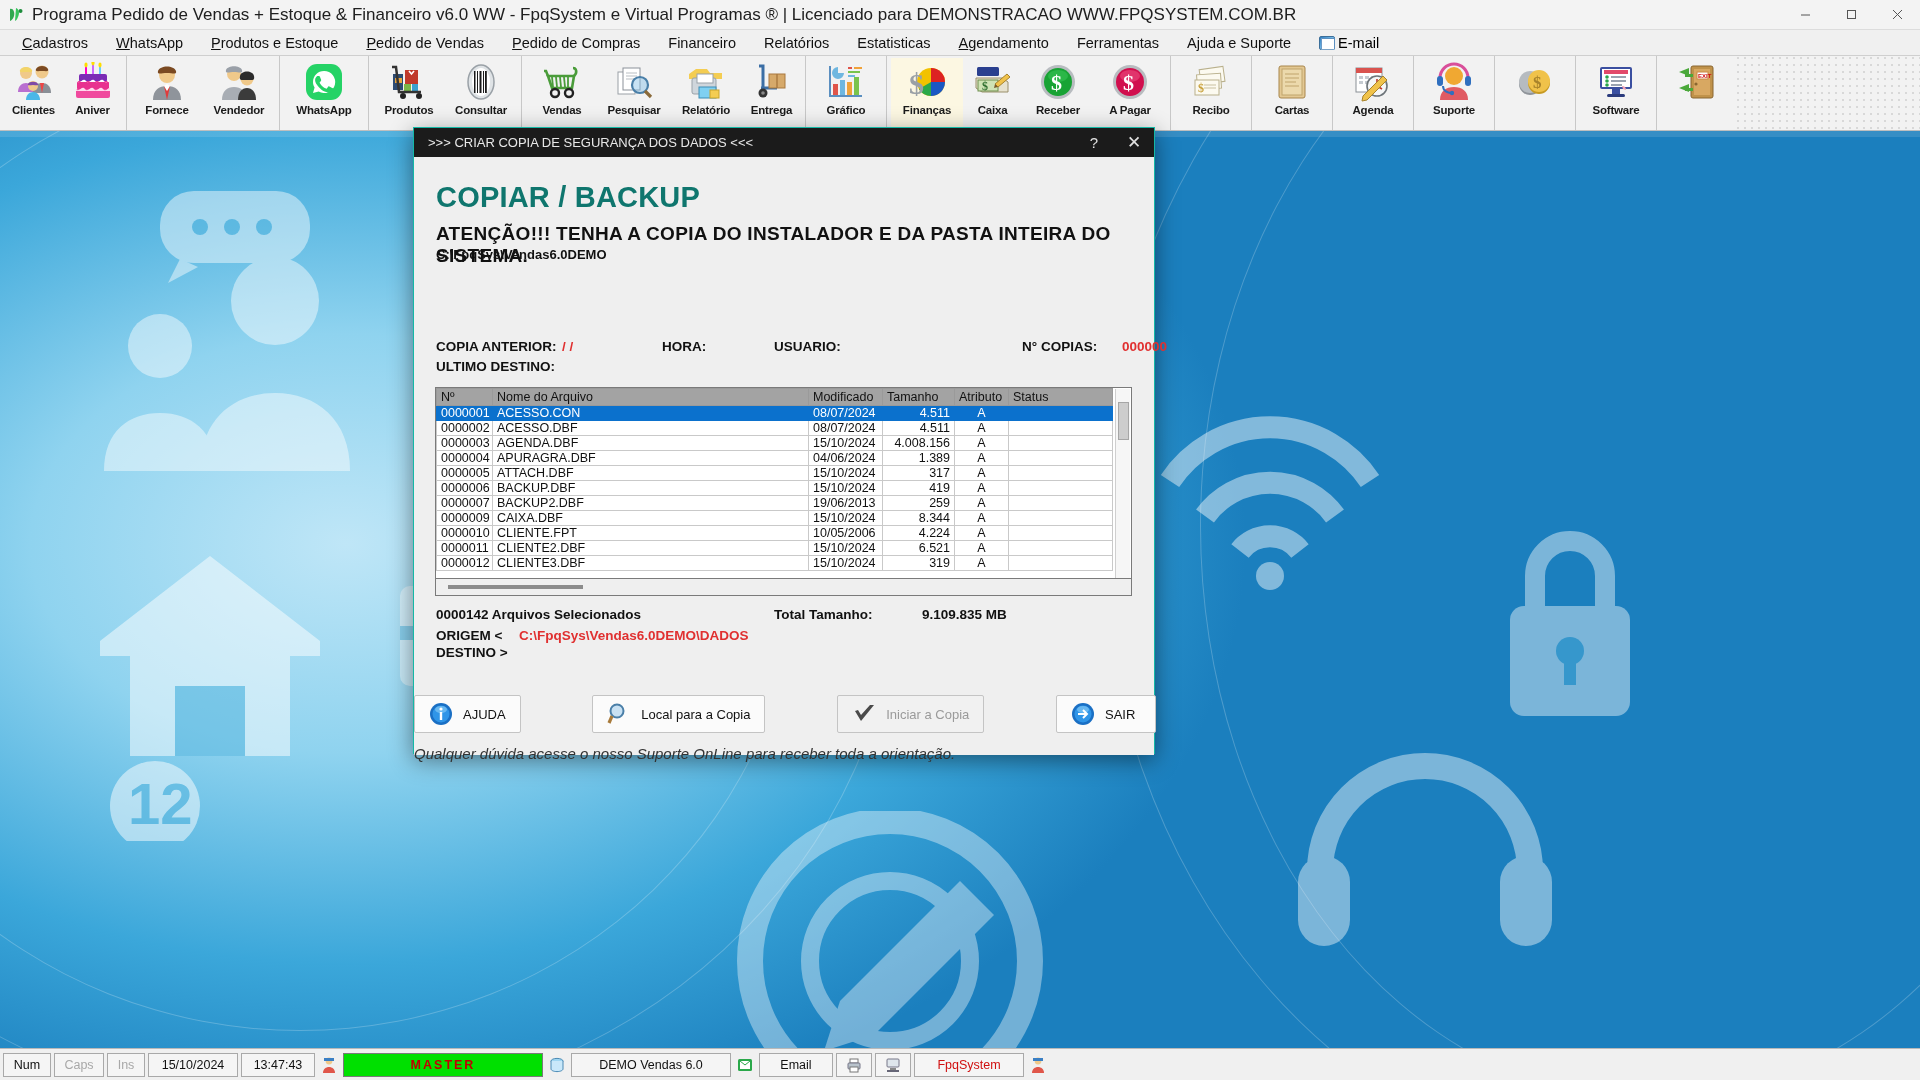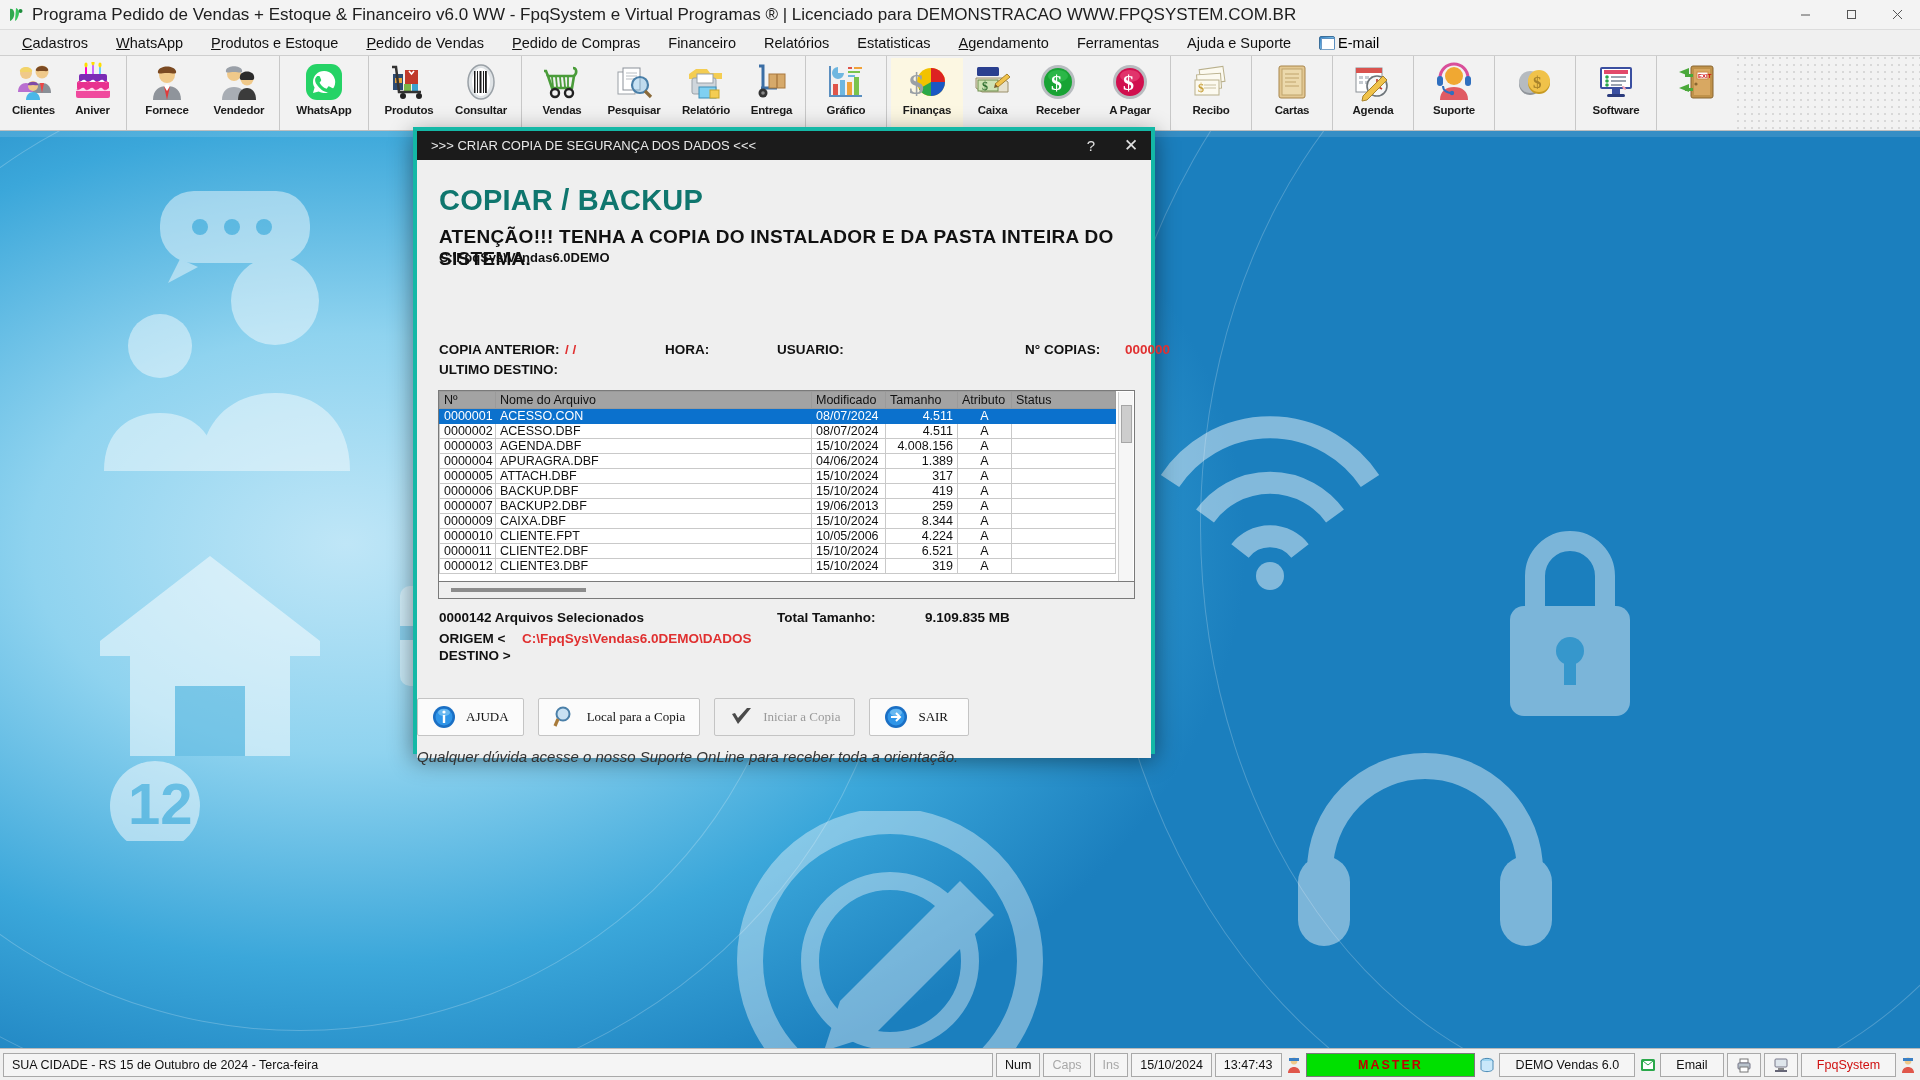--- a/index.html
+++ b/index.html
@@ -84,21 +84,21 @@
     background:rgba(20,110,170,0.55);
   }
   .deskbar2{
     position:absolute; left:0; top:0; width:1920px; height:6px;
     background:rgba(255,255,255,0.12);
   }
 
   
   .modal{
     position:absolute; left:413px; top:127px; width:742px; height:627px;
-    background:#efefef; border:4px solid #14b8a6;
+    background:#efefef; border:1px solid #14b8a6;
     box-shadow:0 6px 22px rgba(0,0,0,0.45);
     z-index:40;
   }
   .modal-tb{
     height:29px; background:#1b1b1b; display:flex; align-items:center;
     padding-left:14px; color:#e8e8e8; font-size:13px;
   }
   .modal-tb .sp{ margin-left:auto; display:flex; }
   .mb{ width:40px; height:29px; display:flex; align-items:center; justify-content:center;
        color:#e0e0e0; font-size:15px; }
@@ -164,21 +164,21 @@
 
   .sum1{ position:absolute; left:22px; top:450px; font-size:13.5px; font-weight:bold; color:#111; }
   .sum2{ position:absolute; left:360px; top:450px; font-size:13.5px; font-weight:bold; color:#111; }
   .sum3{ position:absolute; left:508px; top:450px; font-size:13.5px; font-weight:bold; color:#111; }
   .org{ position:absolute; left:22px; top:471px; font-size:13.5px; font-weight:bold; color:#111; }
   .orgval{ position:absolute; left:105px; top:471px; font-size:13.5px; font-weight:bold; color:#e03030; }
   .dst{ position:absolute; left:22px; top:488px; font-size:13.5px; font-weight:bold; color:#111; }
 
   
   .btnrow{ position:absolute; left:0; top:538px; width:742px; display:flex;
-           justify-content:flex-start; gap:14px;font-family:Liberation Serif, serif; }
+           justify-content:space-between; gap:14px; }
   .dbtn{
     height:38px; background:#fbfbfb; border:1px solid #c4c4c4; border-radius:2px;
     display:flex; align-items:center; gap:10px; padding:0 14px; font-size:13px; color:#111;
     min-width:100px;
   }
   .dbtn.disabled{ color:#9a9a9a; background:#f1f1f1; }
   .dbtn .bic{ width:24px; height:24px; flex:0 0 auto; }
   .foot{ position:absolute; left:0; top:588px; width:742px; text-align:left;
          font-size:15px; color:#333;font-style:italic; }
 
@@ -880,21 +880,20 @@
         </span>
         <span>SAIR</span>
       </div>
     </div>
 
     <div class="foot">Qualquer dúvida acesse o nosso Suporte OnLine para receber toda a orientação.</div>
   </div>
 </div>
 
 <div class="statusbar">
-  <div class="sb-cell sb-left">SUA CIDADE - RS 15 de Outubro de 2024 - Terca-feira</div>
   <div class="sb-cell" style="width:48px">Num</div>
   <div class="sb-cell sb-dim" style="width:50px">Caps</div>
   <div class="sb-cell sb-dim" style="width:38px">Ins</div>
   <div class="sb-cell" style="width:90px">15/10/2024</div>
   <div class="sb-cell" style="width:74px">13:47:43</div>
   <div class="sb-ico">
     <svg width="18" height="18" viewBox="0 0 18 18">
       <circle cx="9" cy="5" r="3.4" fill="#f0c98a"></circle>
         <path d="M3 17c0-4 3-6 6-6s6 2 6 6z" fill="#e0564a"></path>
       <rect x="4" y="2" width="10" height="3" fill="#3a7fc4"></rect>

